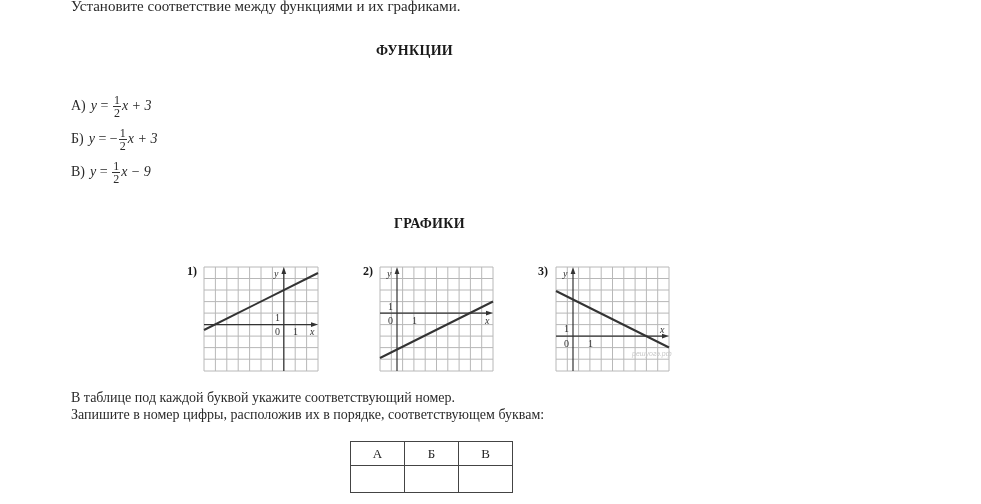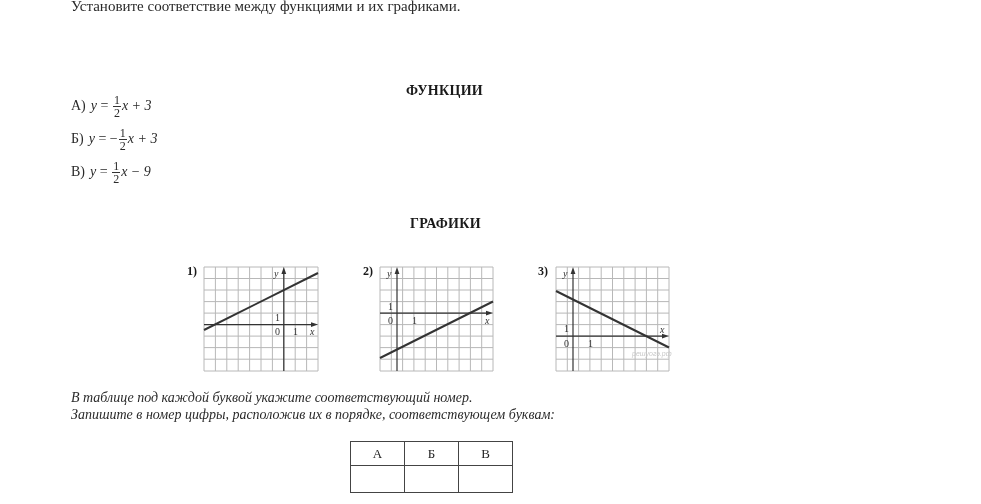--- a/index.html
+++ b/index.html
@@ -3,31 +3,31 @@
 <meta charset="utf-8">
 <style>
   html, body { margin: 0; padding: 0; }
   body {
     width: 981px; height: 504px; background: #ffffff; position: relative; overflow: hidden;
     font-family: "Liberation Serif", "DejaVu Serif", serif; color: #222;
   }
   .abs { position: absolute; }
   .intro { left: 71px; top: -2px; font-size: 15px; color: #2a2a2a; white-space: nowrap; }
   .heading { font-weight: bold; font-size: 14px; color: #1a1a1a; letter-spacing: 0.3px; }
-  .h-func { left: 406px; top: 43px; margin-top: 40px; }
-  .h-graph { left: 410px; top: 216px; }
+  .h-func { left: 376px; top: 43px; }
+  .h-graph { left: 394px; top: 216px; }
   .func { left: 71px; font-size: 14px; color: #2a2a2a; height: 30px; display: flex; align-items: center; white-space: nowrap; }
   .func .lbl { margin-right: 5px; }
   .func .y { font-style: italic; }
   .frac { display: inline-flex; flex-direction: column; align-items: center; font-size: 12px; line-height: 12px; margin: 0 1px; vertical-align: middle; }
   .frac .num { border-bottom: 1px solid #333; padding: 0 1px; }
   .func .x { font-style: italic; }
   .graph-label { font-weight: bold; font-size: 12px; color: #1a1a1a; }
   svg.graph { position: absolute; overflow: visible; }
-  .instr { left: 71px; font-size: 14px; color: #2a2a2a; white-space: nowrap; font-style: italic; }
+  .instr { left: 71px; font-size: 14px; color: #2a2a2a; white-space: nowrap; }
   table.answer { position: absolute; left: 350px; top: 441px; border-collapse: collapse; }
   table.answer td { border: 1px solid #444; width: 53px; height: 23px; text-align: center; font-size: 13px; padding: 0; color: #222; }
 </style>
 </head>
 <body>
 
 <div class="abs intro">Установите соответствие между функциями и их графиками.</div>
 
 <div class="abs heading h-func">ФУНКЦИИ</div>
 

